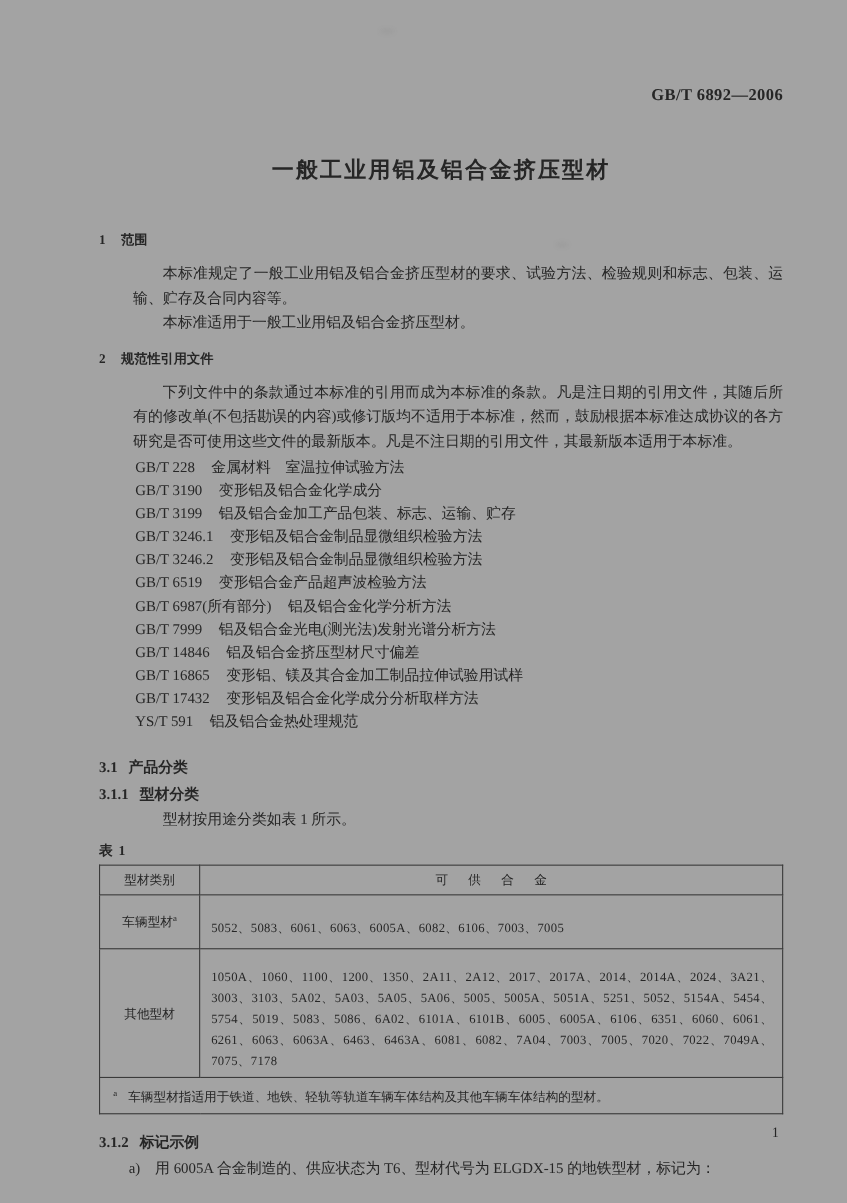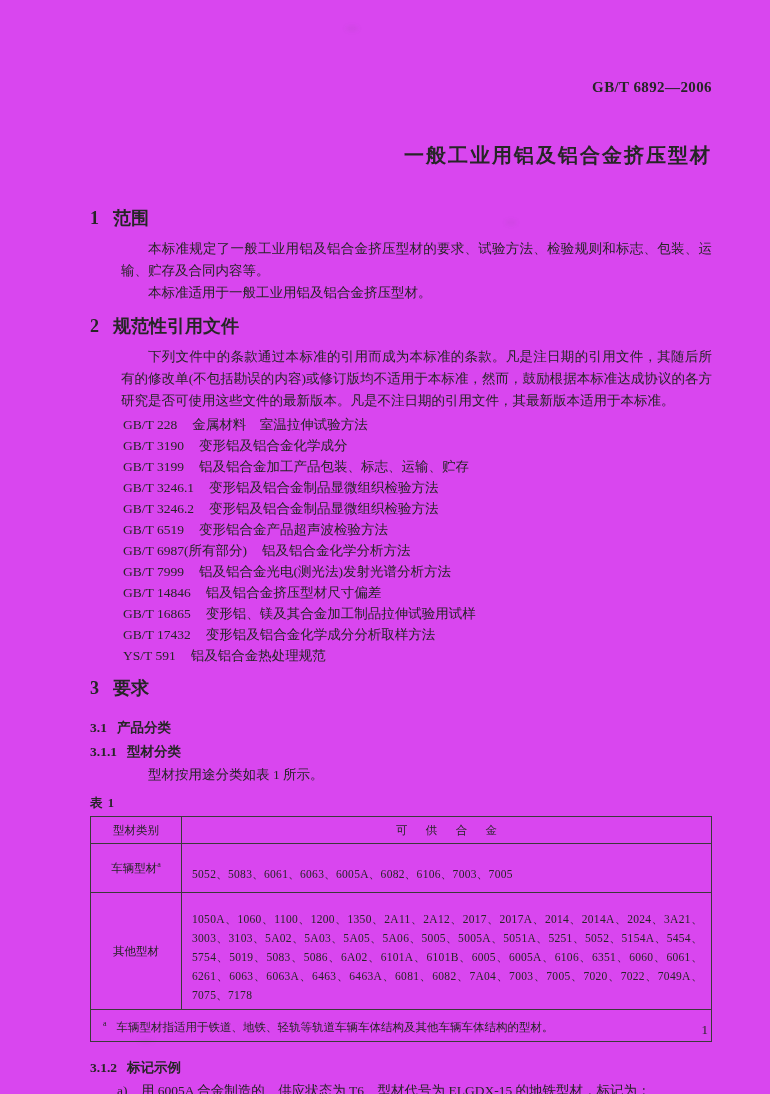--- a/index.html
+++ b/index.html
@@ -3,40 +3,40 @@
 <meta charset="utf-8">
 <style>
   html,body{margin:0;padding:0;}
   body{
     width:770px;height:1094px;
     background:#e9e9e7;
     font-family:"Liberation Serif","DejaVu Serif",serif;
   }
   .page{
     position:relative;width:770px;height:1094px;overflow:hidden;
-    background:#d946ef;color:#262626;
+    background:#a3a3a3;color:#262626;
   }
   
   .smudge{position:absolute;border-radius:50%;background:rgba(90,90,90,.07);filter:blur(2px);}
   .smudge.s1{left:345px;top:26px;width:14px;height:5px;}
   .smudge.s2{left:505px;top:220px;width:12px;height:5px;}
   .smudge.s3{left:138px;top:1038px;width:16px;height:5px;}
 
   .content{position:absolute;left:90px;top:78px;width:622px;}
 
   .doc-code{
     text-align:right;font-weight:bold;font-size:15px;line-height:18px;
     letter-spacing:.4px;margin-bottom:44px;
     font-family:"Liberation Serif","DejaVu Serif",serif;
   }
   .doc-title{
-    text-align:right;font-size:20px;font-weight:bold;letter-spacing:2px;
+    text-align:center;font-size:20px;font-weight:bold;letter-spacing:2px;
     line-height:30px;margin-bottom:38px;
   }
-  .h-num{font-weight:bold;font-size:18px;line-height:20px;margin:0 0 10px 0;}
+  .h-num{font-weight:bold;font-size:12px;line-height:20px;margin:0 0 10px 0;}
   .h-num .num{margin-right:14px;}
   .sub-h{font-weight:bold;font-size:13.5px;line-height:20px;margin:4px 0 2px 0;}
   .sub-h .num{margin-right:10px;}
   p.body{
     font-size:13.5px;line-height:22px;margin:0;text-align:justify;
   }
   p.body.indent{text-indent:2em;margin-left:31px;}
   .gap-s{height:6px;}
   .gap-m{height:12px;}
 
@@ -112,23 +112,20 @@
       <div class="ref-item"><span>GB/T 6519</span><span class="ref-title">变形铝合金产品超声波检验方法</span></div>
       <div class="ref-item"><span>GB/T 6987(所有部分)</span><span class="ref-title">铝及铝合金化学分析方法</span></div>
       <div class="ref-item"><span>GB/T 7999</span><span class="ref-title">铝及铝合金光电(测光法)发射光谱分析方法</span></div>
       <div class="ref-item"><span>GB/T 14846</span><span class="ref-title">铝及铝合金挤压型材尺寸偏差</span></div>
       <div class="ref-item"><span>GB/T 16865</span><span class="ref-title">变形铝、镁及其合金加工制品拉伸试验用试样</span></div>
       <div class="ref-item"><span>GB/T 17432</span><span class="ref-title">变形铝及铝合金化学成分分析取样方法</span></div>
       <div class="ref-item"><span>YS/T 591</span><span class="ref-title">铝及铝合金热处理规范</span></div>
     </div>
 
     <div class="gap-m"></div>
-    <div class="h-num">
-      <span class="num">3</span><span>要求</span>
-    </div>
     <div class="gap-s"></div>
     <div class="sub-h">
       <span class="num">3.1</span><span>产品分类</span>
     </div>
     <div class="sub-h">
       <span class="num">3.1.1</span><span>型材分类</span>
     </div>
     <p class="body indent">型材按用途分类如表 1 所示。</p>
 
     <div class="table-caption">表 1</div>

